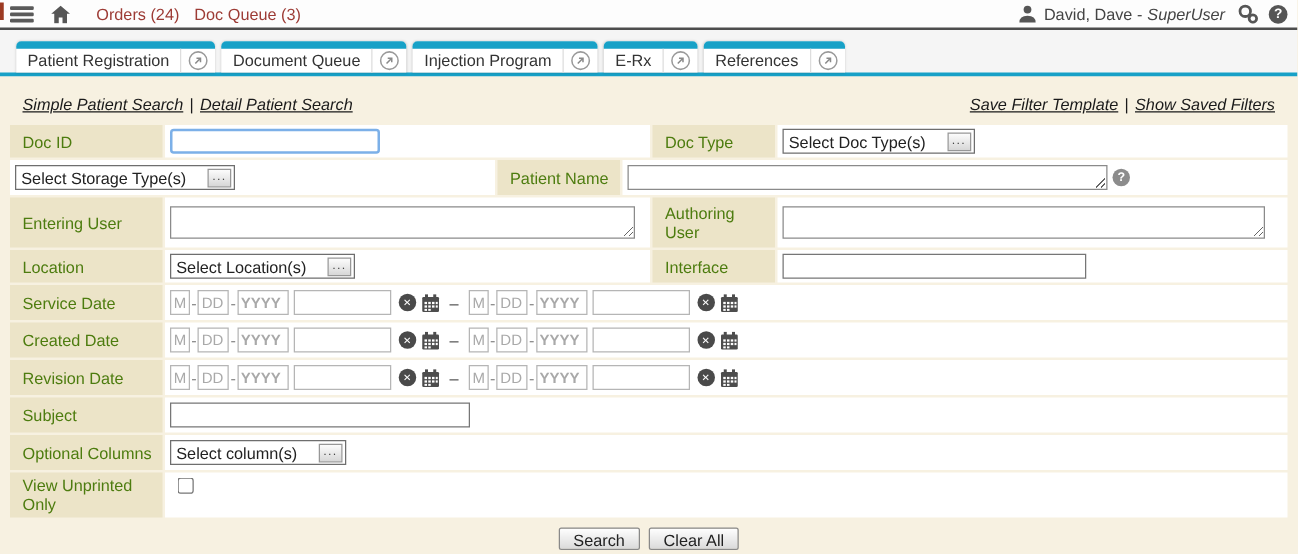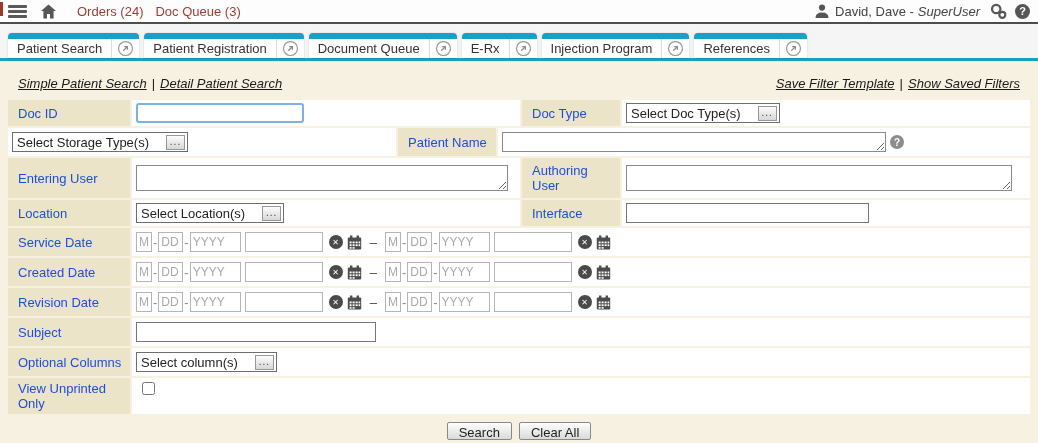--- a/index.html
+++ b/index.html
@@ -45,21 +45,21 @@
   .tab-label { padding:0 9px; color:#333; white-space:nowrap; }
   .tab-popout { border-left:1px solid #ddd; padding:0 5px; display:flex; align-items:center; height:100%; }
   
   .content { padding:0 8px; }
   .linksrow { display:flex; justify-content:space-between; padding:15px 10px 9px 10px; }
   .lnk { color:#1a1a1a; text-decoration:underline; cursor:pointer;font-style:italic; }
   .lnk-sep { color:#1a1a1a; margin:0 5px; }
   
   .row { display:flex; gap:2px; margin-bottom:2px; }
   .lbl {
-    width:122px; flex:0 0 122px; background:#ece4c8; color:#1d4ed8;
+    width:122px; flex:0 0 122px; background:#ece4c8; color:#4d7c0f;
     padding:2px 4px 2px 10px; display:flex; align-items:center; line-height:15px;
   }
   .lbl2 { width:98px; flex:0 0 98px; }
   .fld { background:#fff; display:flex; align-items:center; padding-left:4px; }
   .fld1 { width:388px; flex:0 0 388px; }
   .fldwide { flex:1; }
   .r26 > div { min-height:26px; }
   .r28 > div { min-height:28px; }
   .r40 > div { min-height:40px; }
   .r36 > div { min-height:36px; }
@@ -80,21 +80,21 @@
   .ta-entering { width:372px; height:26px; }
   .ta-authoring { width:386px; height:26px; }
   .help-sm {
     width:14px; height:14px; border-radius:50%; background:#8c8c8c; color:#fff;
     font-size:10px; font-weight:bold; display:flex; align-items:center; justify-content:center;
     margin-left:4px; cursor:pointer; flex:0 0 14px;
   }
   
   .dinput { border:1px solid #b5b5b5; height:20px; padding:1px 2px; font-size:12px; color:#555; }
   .dinput::placeholder { color:#a9a9a9; }
-  .d-mm { width:16px; } .d-dd { width:25px; } .d-yy { width:51px; } .d-free { width:78px; margin-left:4px; }
+  .d-mm { width:16px; } .d-dd { width:25px; } .d-yy { width:41px;font-weight:bold; } .d-free { width:78px; margin-left:4px; }
   .hy { color:#8a8a8a; margin:0 1px; }
   .xcirc {
     width:14px; height:14px; border-radius:50%; background:#4a4a4a; color:#fff;
     font-size:8px; display:flex; align-items:center; justify-content:center;
     margin:0 4px 0 6px; cursor:pointer; flex:0 0 14px;
   }
   .cal { display:flex; cursor:pointer; }
   .range-dash { margin:0 8px; color:#444; }
   
   .chk { margin:4px 0 0 6px; align-self:flex-start; }
@@ -138,29 +138,20 @@
           <circle cx="12.3" cy="11.8" r="3" fill="none" stroke="#565656" stroke-width="2.2"></circle>
         </svg>
     </span>
     <span class="help-circ">?</span>
   </div>
 </div>
 
 <div class="tabbar">
   <div class="tab">
     <div class="tab-cap"></div>
-    <div class="tab-body">
-      <span class="tab-label">Patient Search</span>
-      <span class="tab-popout">
-        <svg width="17" height="17" viewBox="0 0 18 18">
-            <circle cx="9" cy="9" r="7.4" fill="none" stroke="#9a9a9a" stroke-width="1.3"></circle>
-            <path d="M6.6 11.4 L11 7 M7.6 7 H11 V10.4" fill="none" stroke="#8a8a8a" stroke-width="1.3"></path>
-          </svg>
-      </span>
-    </div>
   </div>
   <div class="tab">
     <div class="tab-cap"></div>
     <div class="tab-body">
       <span class="tab-label">Patient Registration</span>
       <span class="tab-popout">
         <svg width="17" height="17" viewBox="0 0 18 18">
             <circle cx="9" cy="9" r="7.4" fill="none" stroke="#9a9a9a" stroke-width="1.3"></circle>
             <path d="M6.6 11.4 L11 7 M7.6 7 H11 V10.4" fill="none" stroke="#8a8a8a" stroke-width="1.3"></path>
           </svg>
@@ -175,33 +166,33 @@
         <svg width="17" height="17" viewBox="0 0 18 18">
             <circle cx="9" cy="9" r="7.4" fill="none" stroke="#9a9a9a" stroke-width="1.3"></circle>
             <path d="M6.6 11.4 L11 7 M7.6 7 H11 V10.4" fill="none" stroke="#8a8a8a" stroke-width="1.3"></path>
           </svg>
       </span>
     </div>
   </div>
   <div class="tab">
     <div class="tab-cap"></div>
     <div class="tab-body">
-      <span class="tab-label">E-Rx</span>
+      <span class="tab-label">Injection Program</span>
       <span class="tab-popout">
         <svg width="17" height="17" viewBox="0 0 18 18">
             <circle cx="9" cy="9" r="7.4" fill="none" stroke="#9a9a9a" stroke-width="1.3"></circle>
             <path d="M6.6 11.4 L11 7 M7.6 7 H11 V10.4" fill="none" stroke="#8a8a8a" stroke-width="1.3"></path>
           </svg>
       </span>
     </div>
   </div>
   <div class="tab">
     <div class="tab-cap"></div>
     <div class="tab-body">
-      <span class="tab-label">Injection Program</span>
+      <span class="tab-label">E-Rx</span>
       <span class="tab-popout">
         <svg width="17" height="17" viewBox="0 0 18 18">
             <circle cx="9" cy="9" r="7.4" fill="none" stroke="#9a9a9a" stroke-width="1.3"></circle>
             <path d="M6.6 11.4 L11 7 M7.6 7 H11 V10.4" fill="none" stroke="#8a8a8a" stroke-width="1.3"></path>
           </svg>
       </span>
     </div>
   </div>
   <div class="tab">
     <div class="tab-cap"></div>

